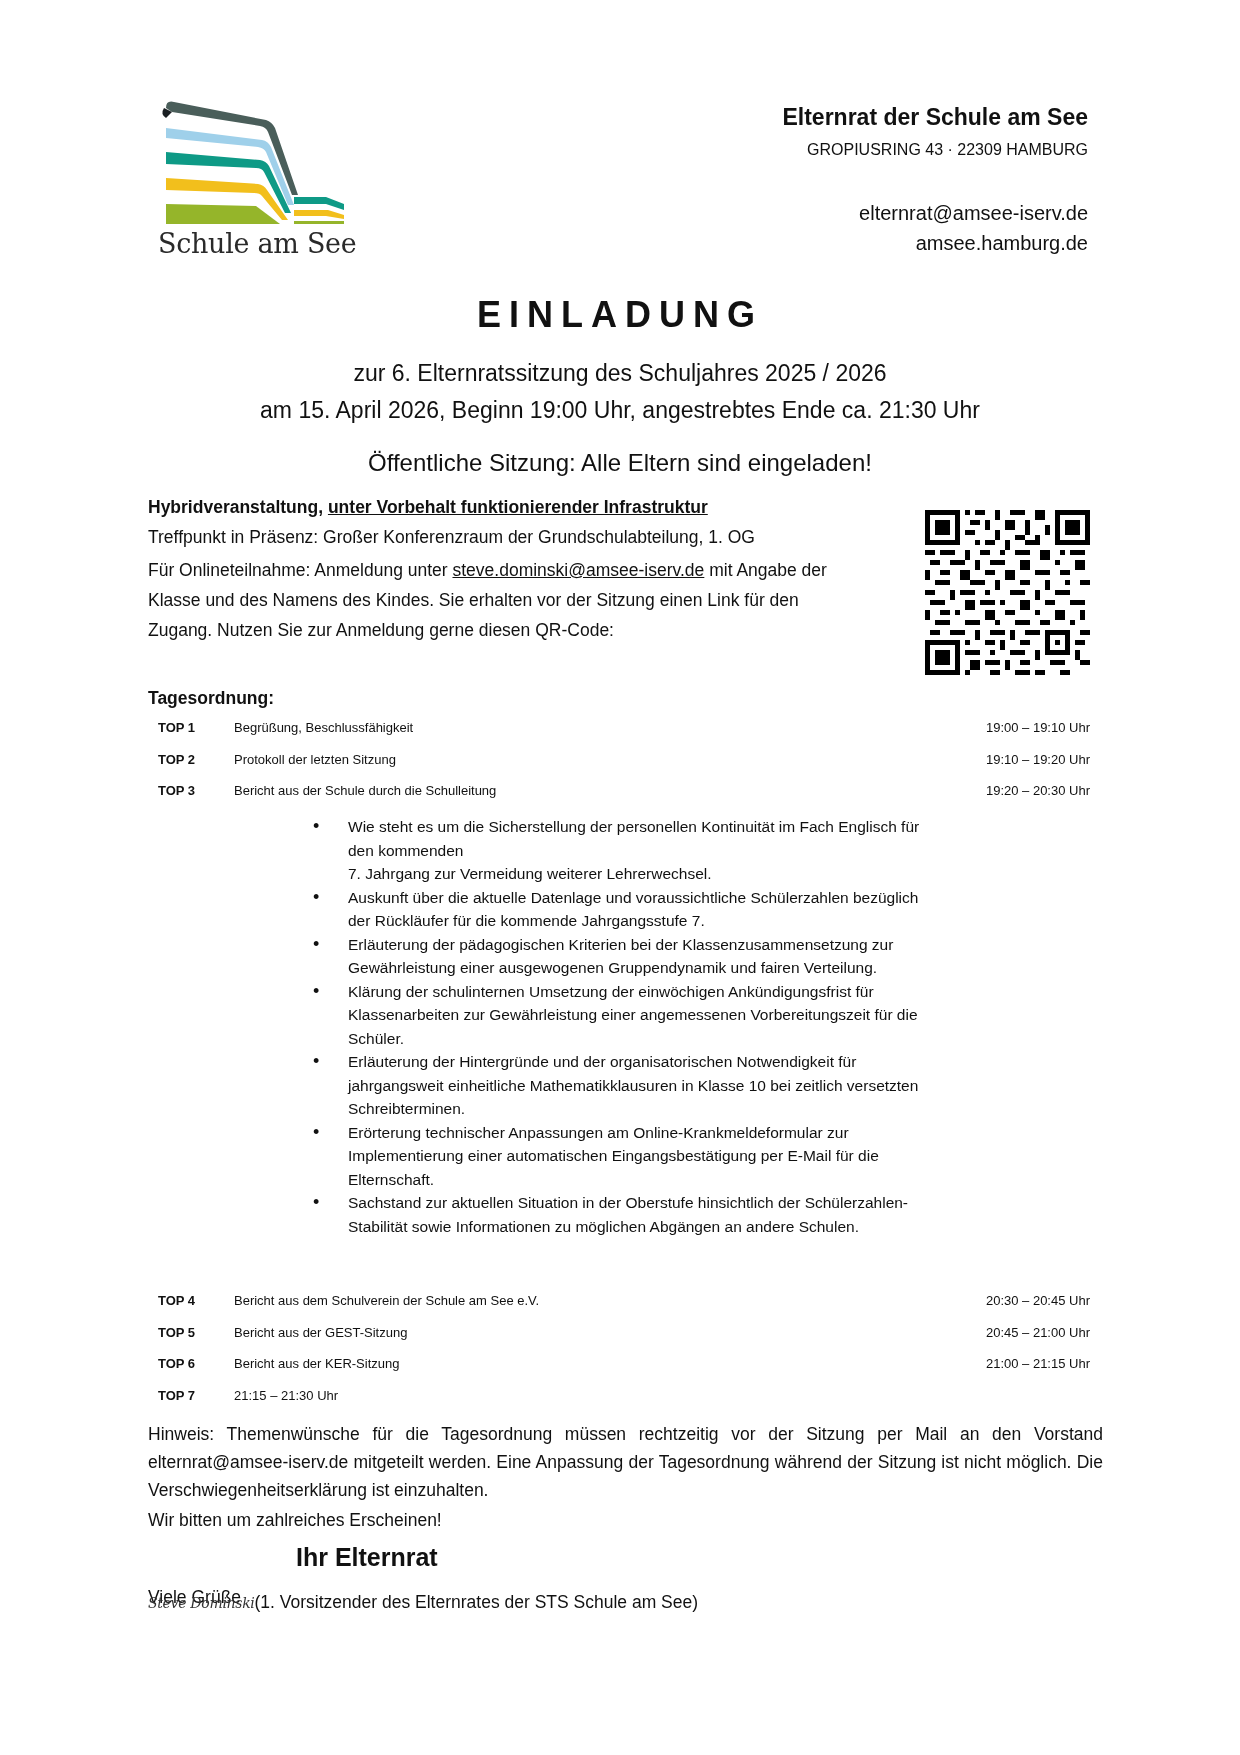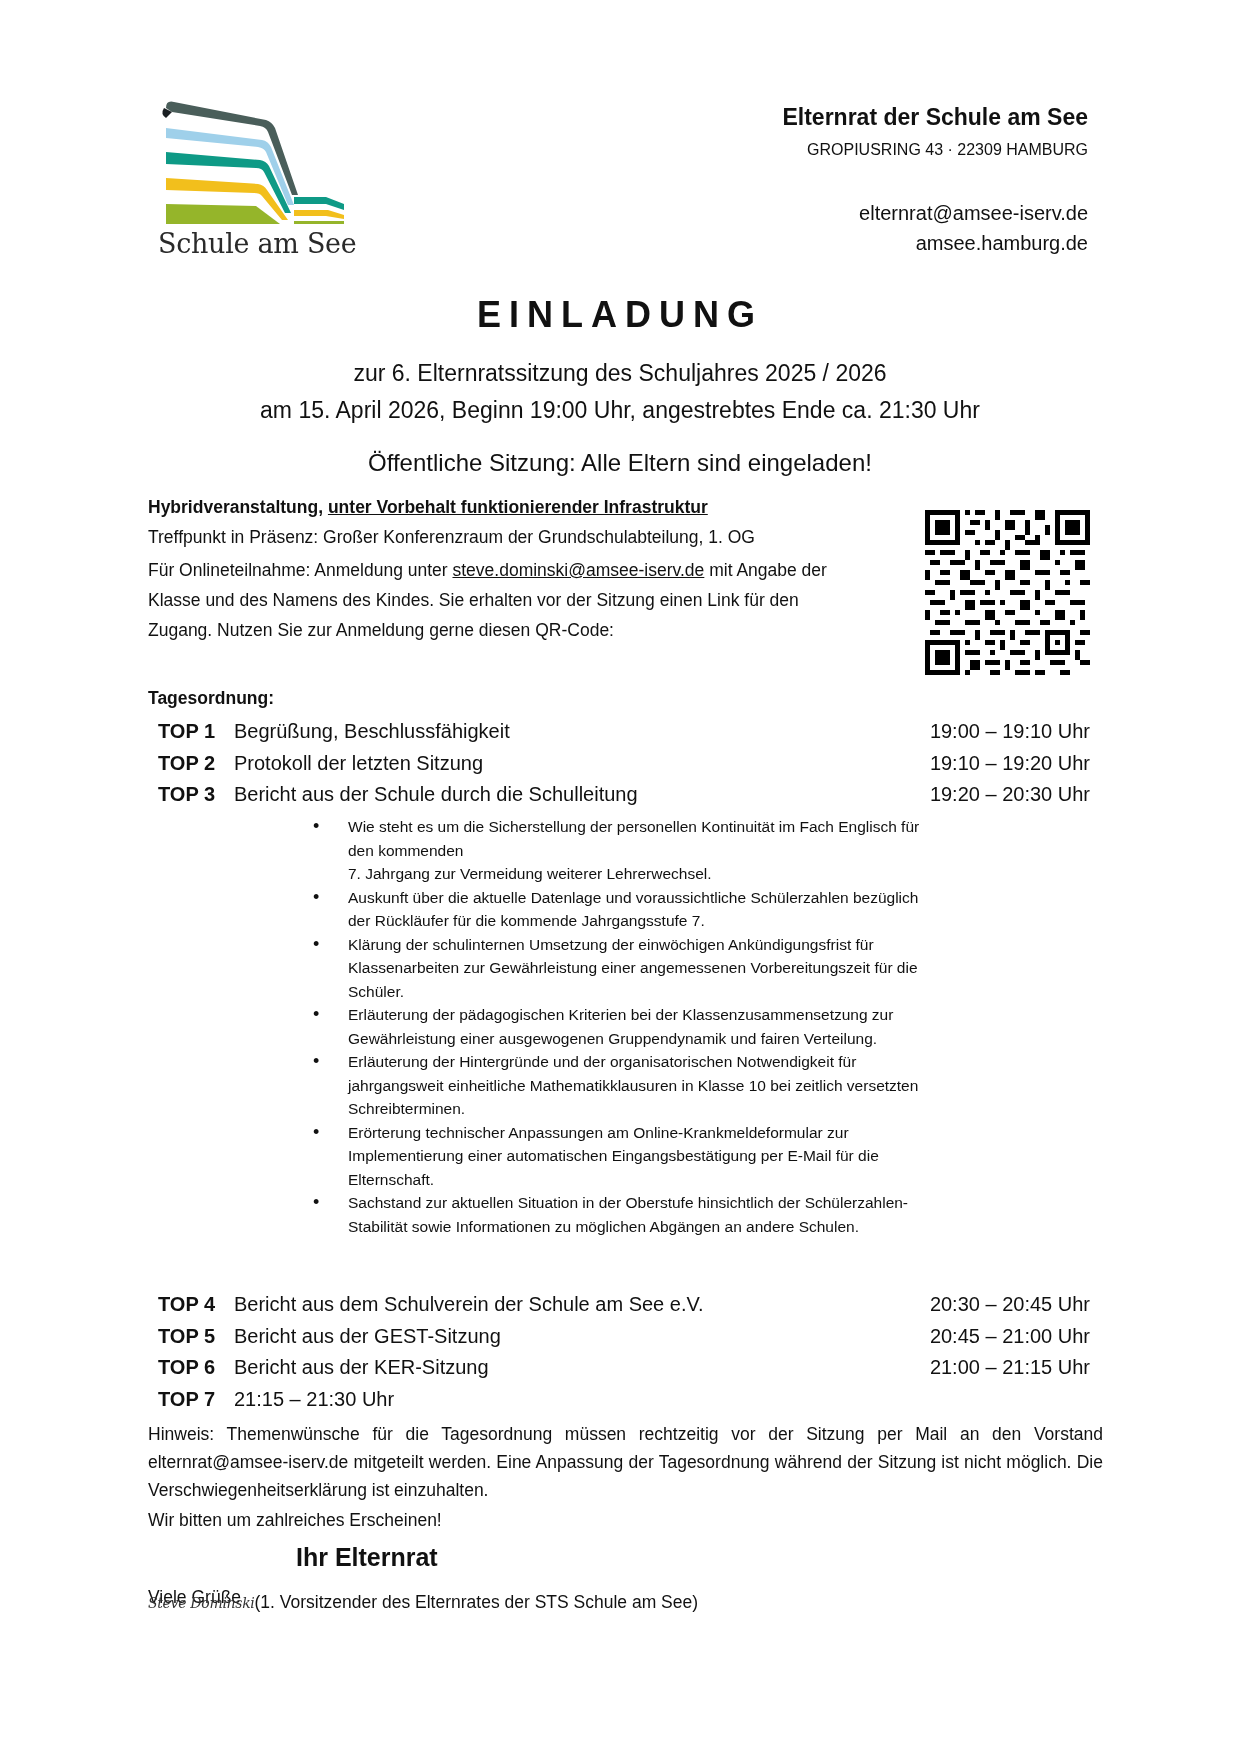--- a/index.html
+++ b/index.html
@@ -15,21 +15,21 @@
   .hdr-web { top: 232px; font-size: 20px; }
   .title { left: 0; width: 1240px; text-align: center; top: 294px; font-size: 36px; font-weight: bold; letter-spacing: 8px; }
   .sub { left: 0; width: 1240px; text-align: center; font-size: 23px; font-weight: normal; white-space: nowrap; }
   .sub1 { top: 360px; }
   .sub2 { top: 397px; }
   .sub3 { top: 449px; font-size: 24px; }
   .p { left: 148px; font-size: 17.5px; white-space: nowrap; }
   .u { text-decoration: underline; }
   .b { font-weight: bold; }
   .qr { left: 925px; top: 510px; width: 165px; height: 165px; }
-  .top-row { left: 158px; width: 932px; font-size: 20px; display: flex; }
+  .top-row { left: 158px; width: 932px; font-size: 13px; display: flex; }
   .top-num { width: 76px; font-weight: bold; }
   .top-label { flex: 1; }
   .top-time { text-align: right; white-space: nowrap; }
   .bullets { left: 310px; top: 815px; width: 610px; font-size: 15.5px; line-height: 23.5px; margin: 0; padding: 0; list-style: none; }
   .bullets li { position: relative; padding-left: 38px; margin-bottom: 0; }
   .bullets li::before { content: "\2022"; position: absolute; left: 3px; top: 0; font-size: 18px; }
   .hinweis { left: 148px; top: 1420px; width: 955px; font-size: 17.5px; line-height: 28px; text-align: justify; }
   .greet { left: 148px; top: 1555px; font-size: 17.5px; margin-top: 32px; }
   .greet-sig { left: 296px; top: 1543px; font-size: 25px; font-weight: bold; }
   .sig-row { left: 148px; top: 1592px; font-size: 17.5px; white-space: nowrap; }
@@ -109,22 +109,22 @@
 <div class="abs top-row" style="top:783px;">
   <span class="top-num">TOP 3</span>
   <span class="top-label">Bericht aus der Schule durch die Schulleitung</span>
   <span class="top-time">19:20 – 20:30 Uhr</span>
 </div>
 
 <ul class="abs bullets">
   <li style="white-space:pre-line;">Wie steht es um die Sicherstellung der personellen Kontinuität im Fach Englisch für den kommenden
 7. Jahrgang zur Vermeidung weiterer Lehrerwechsel.</li>
   <li>Auskunft über die aktuelle Datenlage und voraussichtliche Schülerzahlen bezüglich der Rückläufer für die kommende Jahrgangsstufe 7.</li>
+  <li>Erläuterung der pädagogischen Kriterien bei der Klassenzusammensetzung zur Gewährleistung einer ausgewogenen Gruppendynamik und fairen Verteilung.</li>
   <li>Klärung der schulinternen Umsetzung der einwöchigen Ankündigungsfrist für Klassenarbeiten zur Gewährleistung einer angemessenen Vorbereitungszeit für die Schüler.</li>
-  <li>Erläuterung der pädagogischen Kriterien bei der Klassenzusammensetzung zur Gewährleistung einer ausgewogenen Gruppendynamik und fairen Verteilung.</li>
   <li>Erläuterung der Hintergründe und der organisatorischen Notwendigkeit für jahrgangsweit einheitliche Mathematikklausuren in Klasse 10 bei zeitlich versetzten Schreibterminen.</li>
   <li>Erörterung technischer Anpassungen am Online-Krankmeldeformular zur Implementierung einer automatischen Eingangsbestätigung per E-Mail für die Elternschaft.</li>
   <li>Sachstand zur aktuellen Situation in der Oberstufe hinsichtlich der Schülerzahlen-Stabilität sowie Informationen zu möglichen Abgängen an andere Schulen.</li>
 </ul>
 
 <div class="abs top-row" style="top:1293px;">
   <span class="top-num">TOP 4</span>
   <span class="top-label">Bericht aus dem Schulverein der Schule am See e.V.</span>
   <span class="top-time">20:30 – 20:45 Uhr</span>
 </div>

